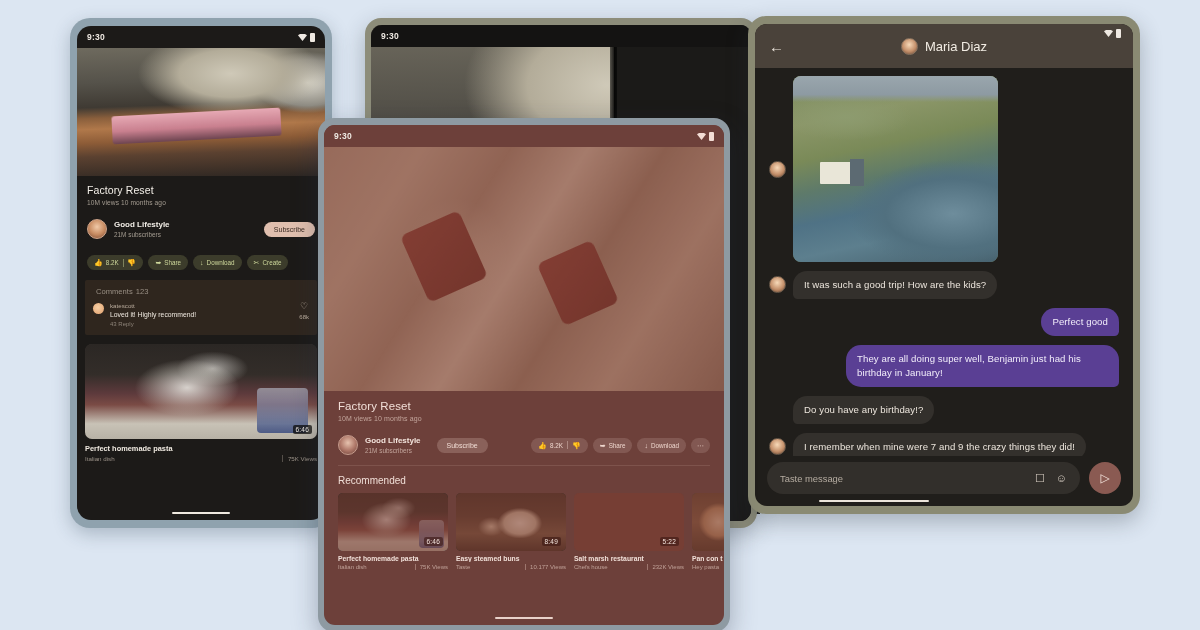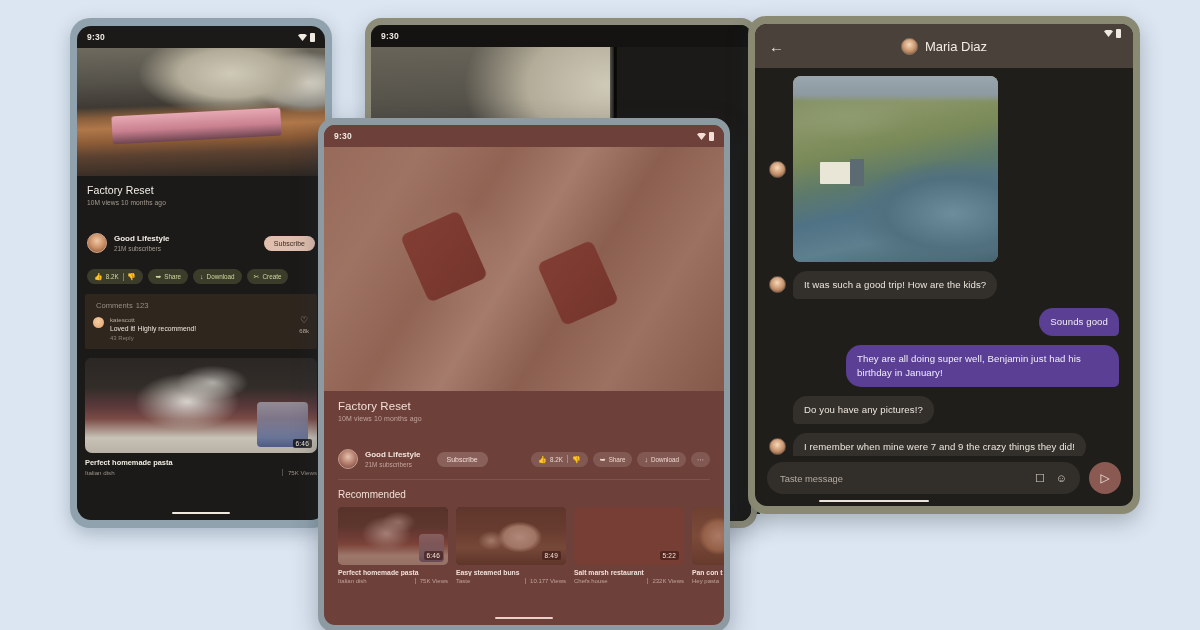--- a/index.html
+++ b/index.html
@@ -111,21 +111,21 @@
   .vid-dur {
     position:absolute; right:5px; bottom:5px;
     background: rgba(10,8,6,.72); color:#f1ece3;
     font-size:6.5px; padding:1px 3px; border-radius:2px; letter-spacing:.2px;
   }
 
   
   .meta { padding: 8px 10px 6px; }
   .vtitle { font-size: 10.5px; color: #f3efe8; letter-spacing: .1px; }
   .vsub { font-size: 6.6px; color: #a49c91; margin-top: 3px; letter-spacing:.1px; }
-  .chanrow { display:flex; align-items:center; margin-top: 27px; }
+  .chanrow { display:flex; align-items:center; margin-top: 13px; }
   .avatar {
     width: 20px; height: 20px; border-radius: 50%;
     background: radial-gradient(circle at 50% 38%, #f0c9a8 0%, #c98d63 52%, #7b4a33 100%);
     border: 1px solid #cfa58a; flex: 0 0 auto;
   }
   .chaninfo { margin-left: 7px; flex: 1 1 auto; }
   .channame { font-size: 8px; color: #f2eee7; font-weight: bold; }
   .chansubs { font-size: 6.4px; color: #a49c91; margin-top: 1.5px; }
   .btn-sub {
     background: #e0bfae; color: #3a2a22; font-size: 7px;
@@ -372,28 +372,28 @@
             <div class="img-lake">
                 <span class="cottage"></span>
               </div>
           </div>
         </div>
         <div class="m-row">
           <span class="m-av"></span>
           <div class="bubble in">It was such a good trip! How are the kids?</div>
         </div>
         <div class="m-row out">
-          <div class="bubble out">Sounds good</div>
+          <div class="bubble out">Perfect good</div>
         </div>
         <div class="m-row out">
           <div class="bubble out" style="max-width:78%;">They are all doing super well, Benjamin just had his birthday in January!</div>
         </div>
         <div class="m-row">
           <span class="m-av ghost"></span>
-          <div class="bubble in">Do you have any pictures!?</div>
+          <div class="bubble in">Do you have any birthday!?</div>
         </div>
         <div class="m-row">
           <span class="m-av"></span>
           <div class="bubble in" style="max-width:88%;">I remember when mine were 7 and 9 the crazy things they did!</div>
         </div>
       </div>
 
       <div class="composer">
         <div class="cbox">
           <span class="cplace">Taste message</span>

